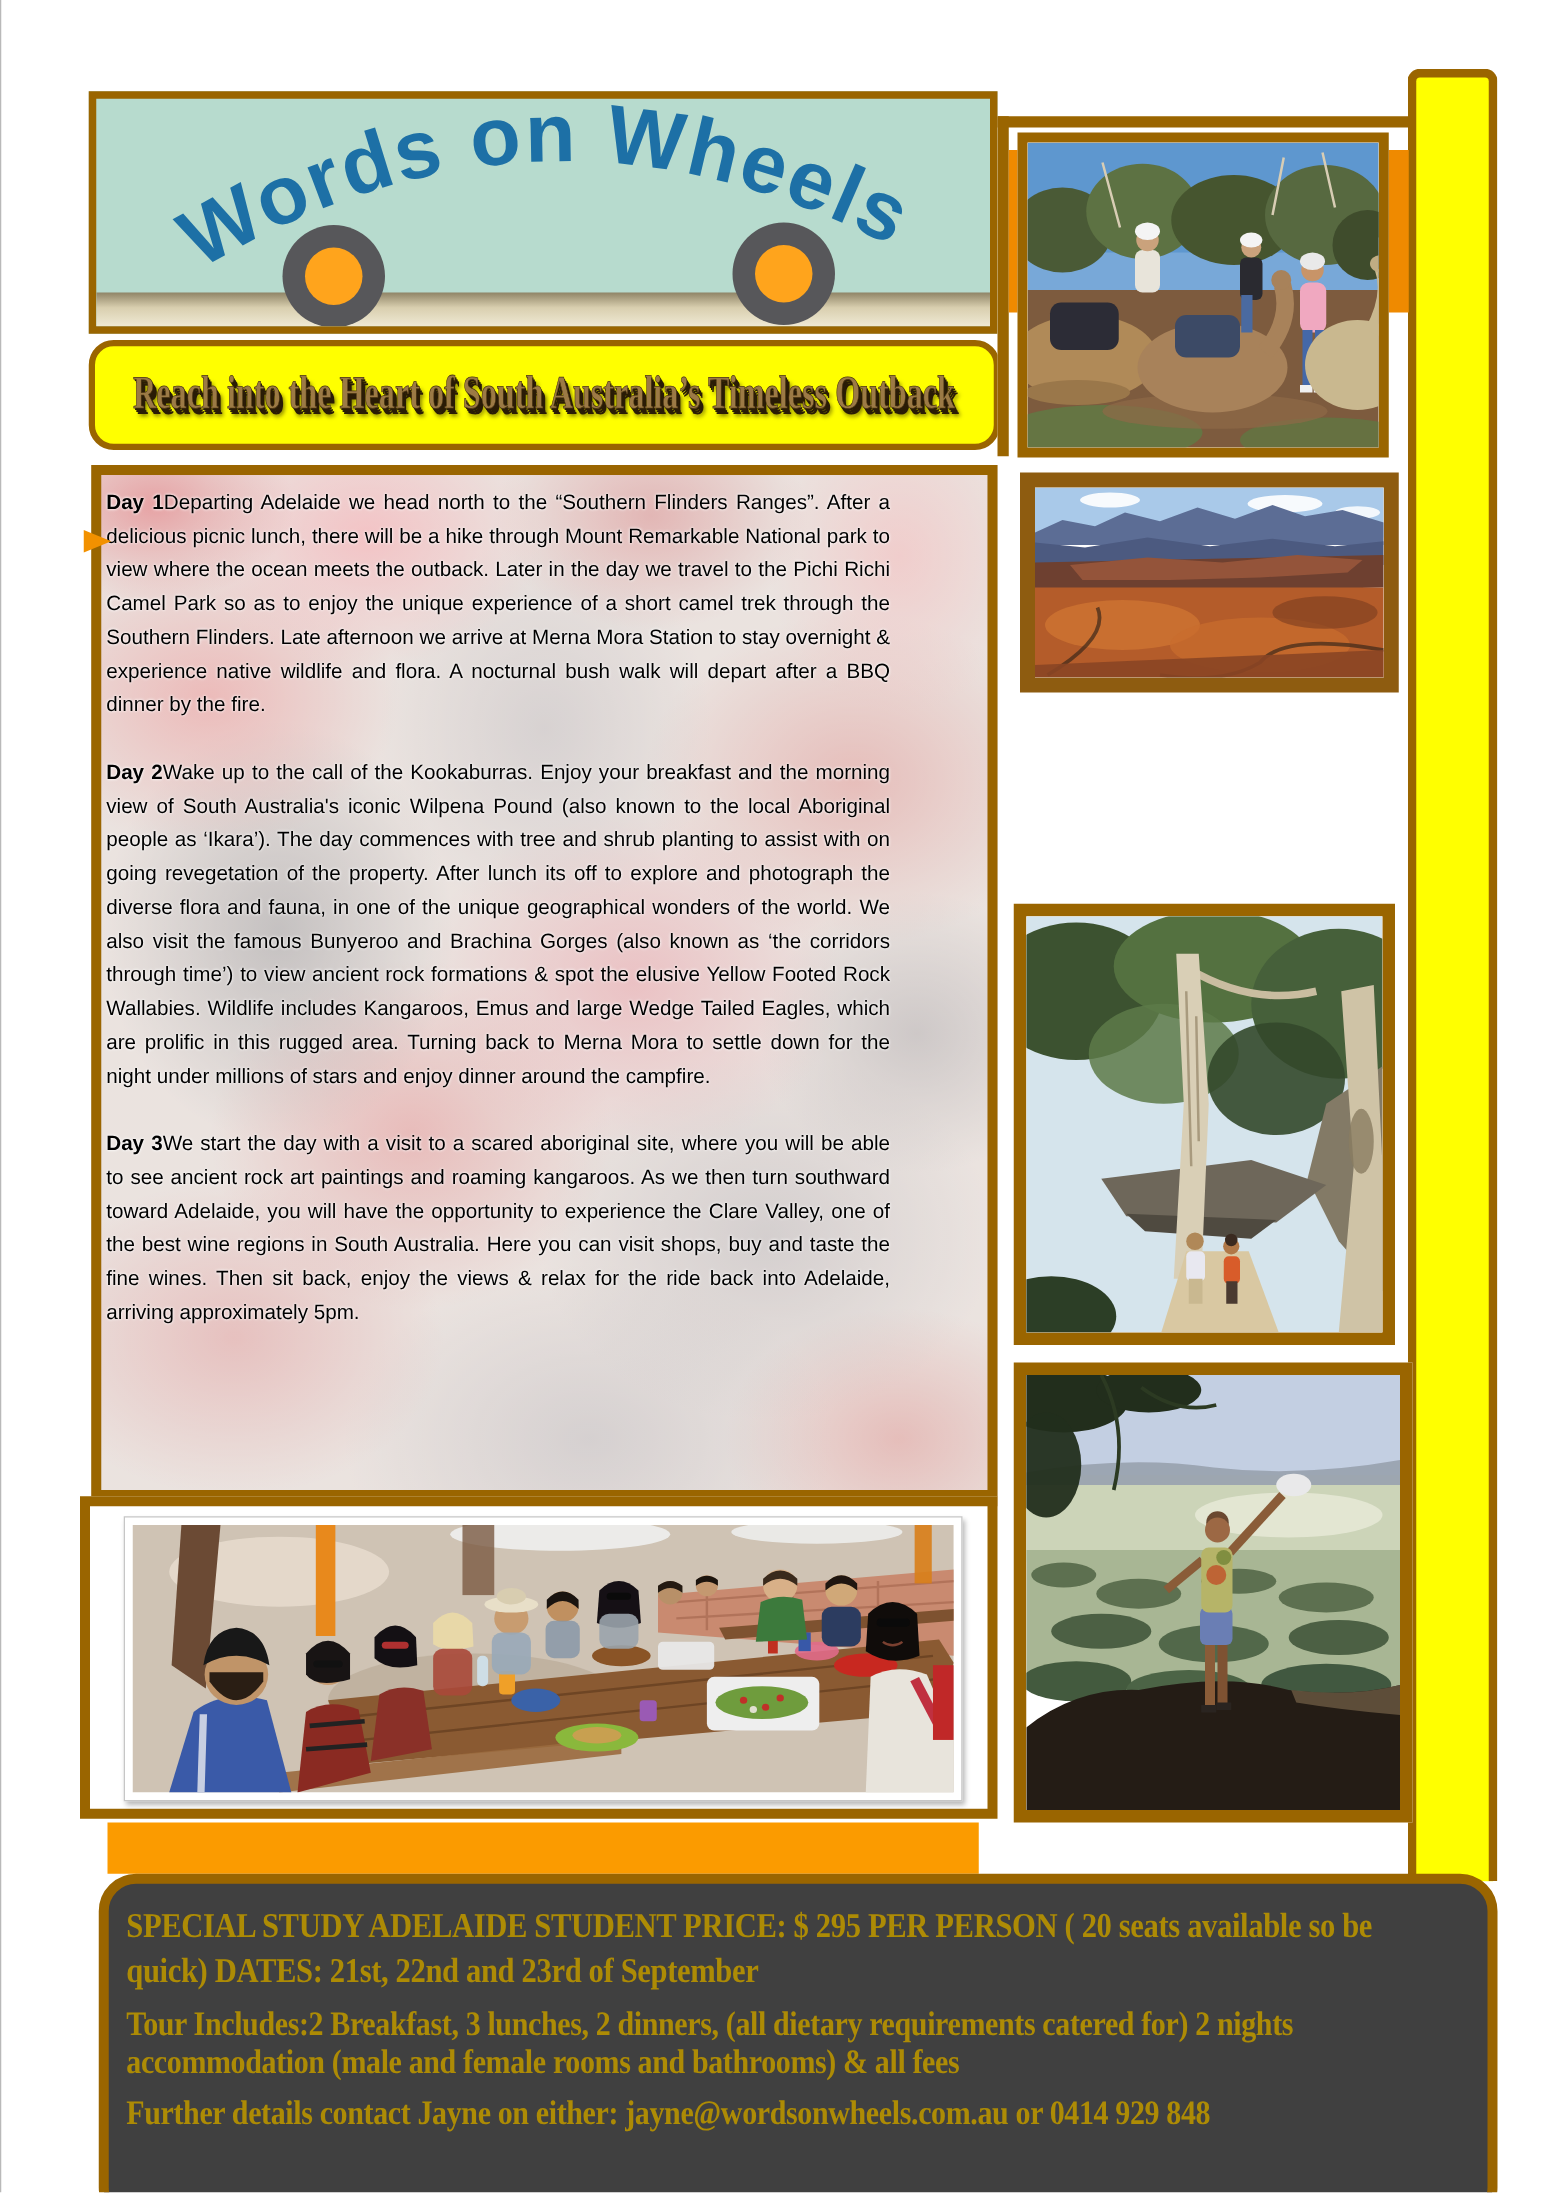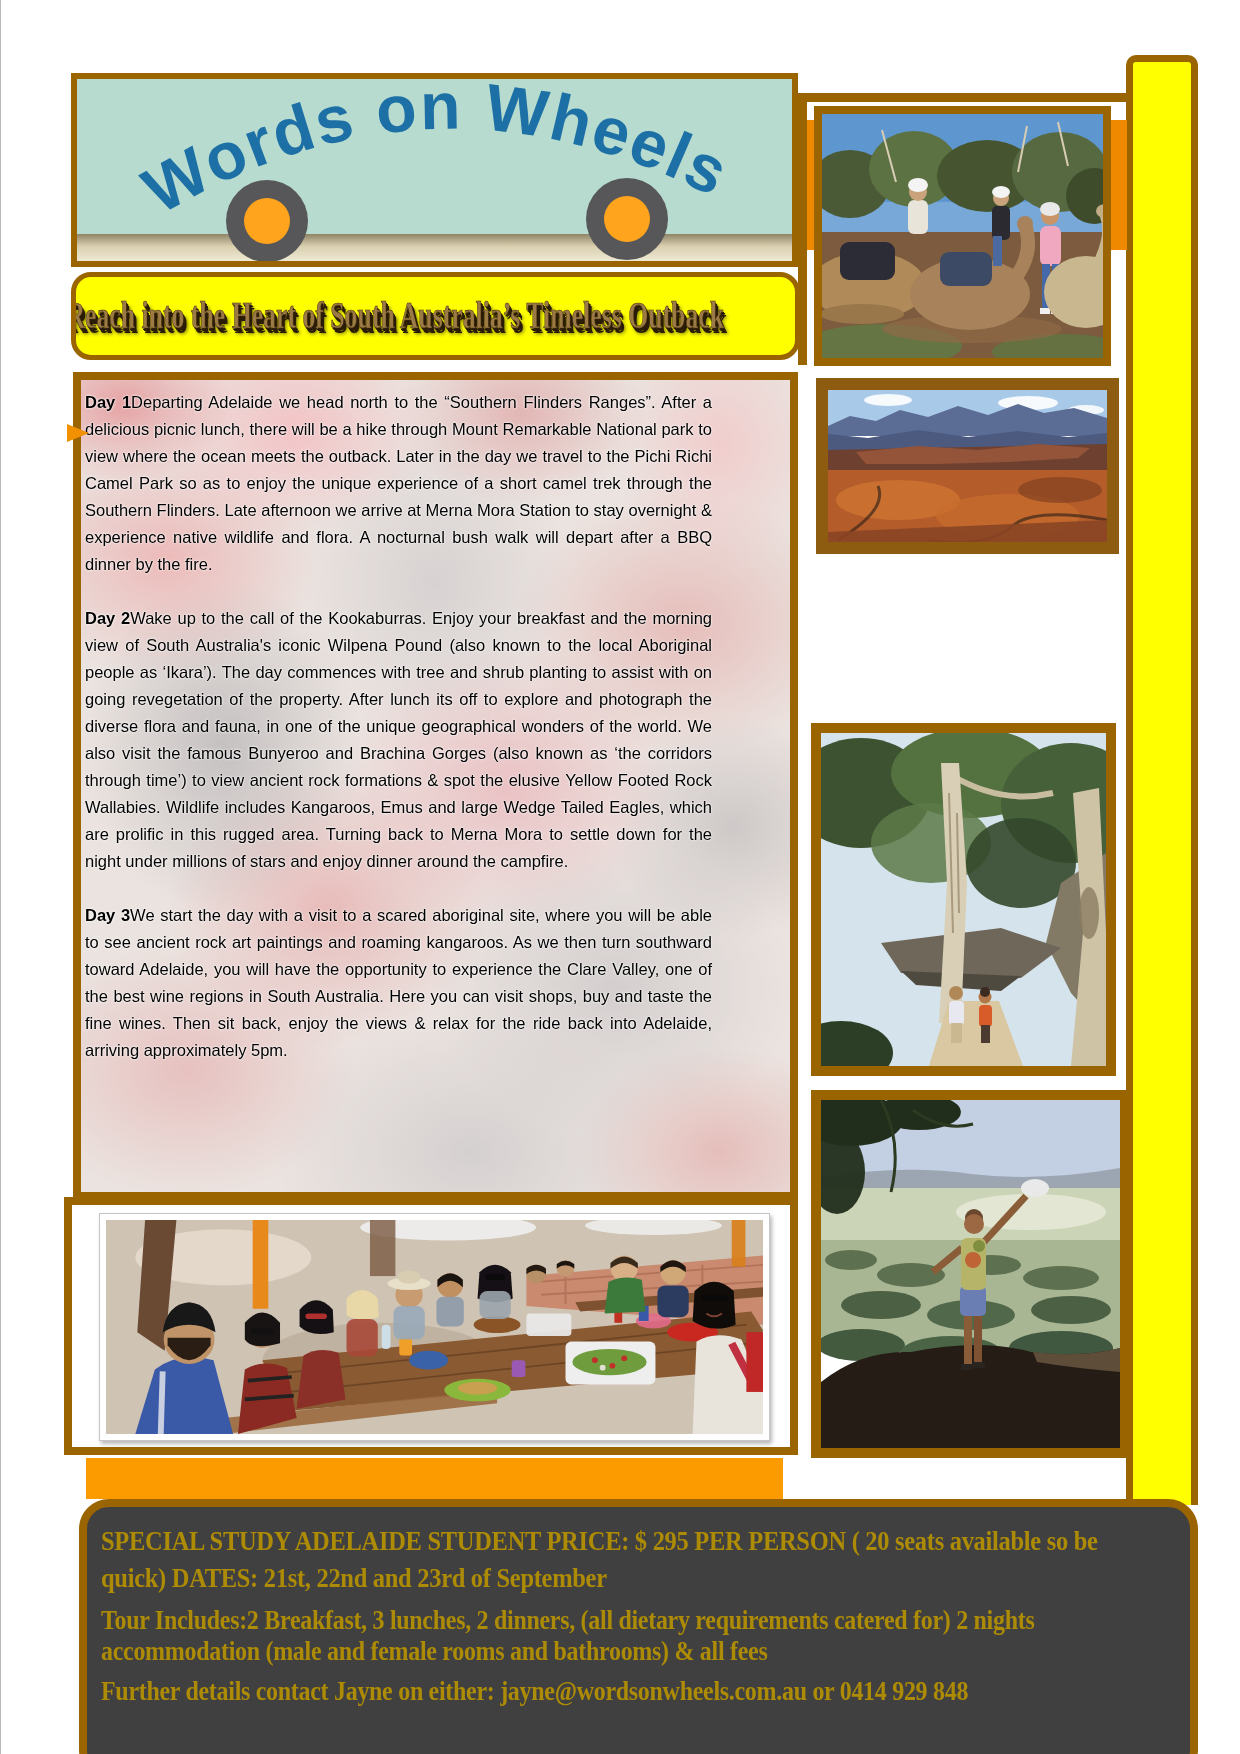--- a/index.html
+++ b/index.html
@@ -7,21 +7,21 @@
   #page{position:relative;width:1240px;height:1754px;background:#ffffff;overflow:hidden;border-left:1px solid #b9b9b9;}
   .abs{position:absolute;box-sizing:border-box;}
   svg{display:block;width:100%;height:100%;}
 
   
   #logo-box{left:70px;top:73px;width:727px;height:194px;background:#b7dbce;border:6px solid #9a6500;overflow:hidden;}
   #logo-strip{position:absolute;left:0;right:0;bottom:0;height:27px;background:linear-gradient(#8f8466,#d9cfaf 45%,#efe9d4);}
   #logo-svg{position:absolute;left:0;top:0;}
 
   
-  #banner-box{left:70px;top:272px;width:729px;height:88px;background:#ffff00;border:5px solid #9a6500;border-radius:20px;display:flex;align-items:center;justify-content:flex-start;overflow:hidden;}
+  #banner-box{left:70px;top:272px;width:729px;height:88px;background:#ffff00;border:5px solid #9a6500;border-radius:20px;display:flex;align-items:center;justify-content:center;overflow:hidden;}
   #banner-text{font-family:"Liberation Serif",serif;font-weight:bold;font-size:25px;white-space:nowrap;color:#9c7a45;letter-spacing:0px;transform:scale(1.03,1.5);text-shadow:1px 1px 0 #2a1c06,2px 2px 0 #2a1c06,3px 3px 0 #2a1c06,4px 4px 3px rgba(20,12,0,.6);-webkit-text-stroke:.4px #4a3412;}
 
   #corner-accent{left:66px;top:424px;width:0;height:0;border-top:9px solid transparent;border-bottom:9px solid transparent;border-left:22px solid #f29100;z-index:6;}
 
   
   #itinerary-box{left:72px;top:372px;width:725px;height:833px;border:8px solid #9a6500;border-bottom-width:13px;overflow:hidden;z-index:2;
     background:
       linear-gradient(rgba(255,255,255,.38),rgba(255,255,255,.38)),
       radial-gradient(160px 110px at 6% 3%, rgba(214,80,85,.8), transparent 70%),
       radial-gradient(200px 150px at 30% 6%, rgba(238,150,155,.85), transparent 70%),

